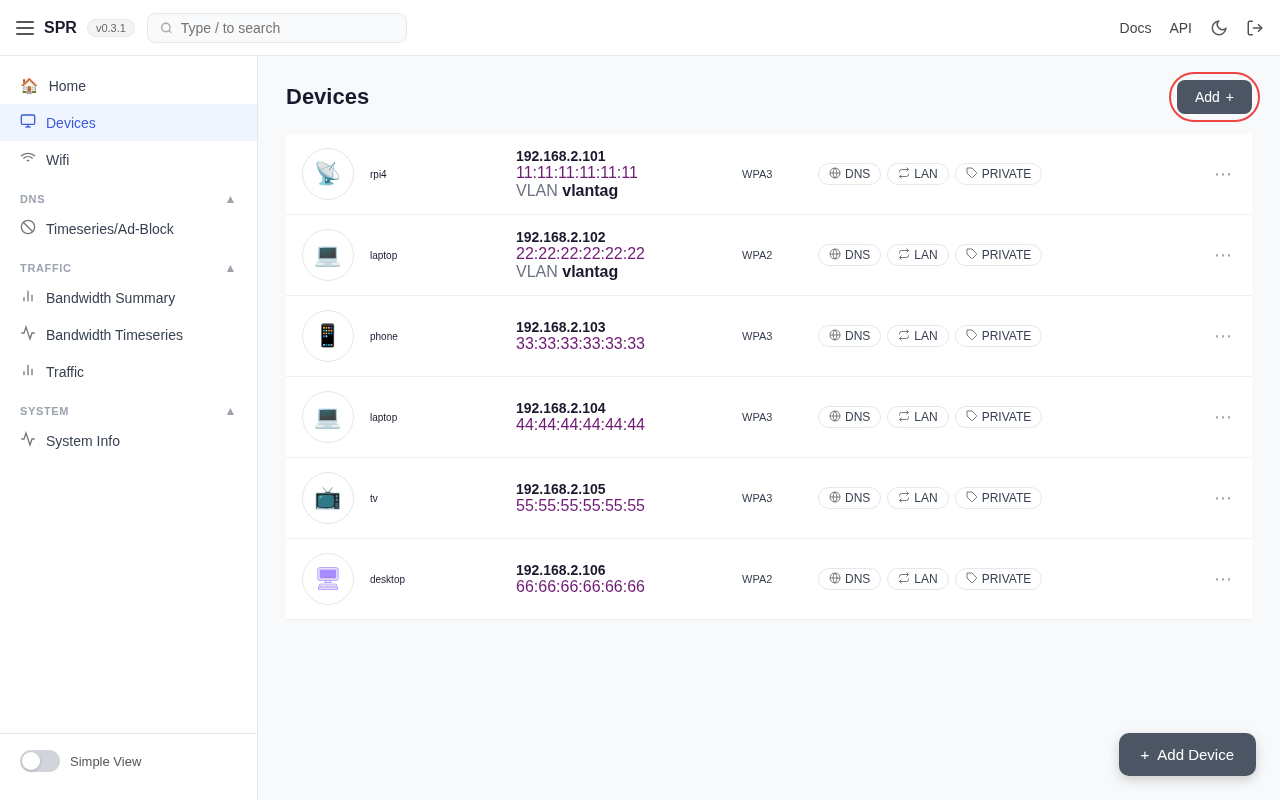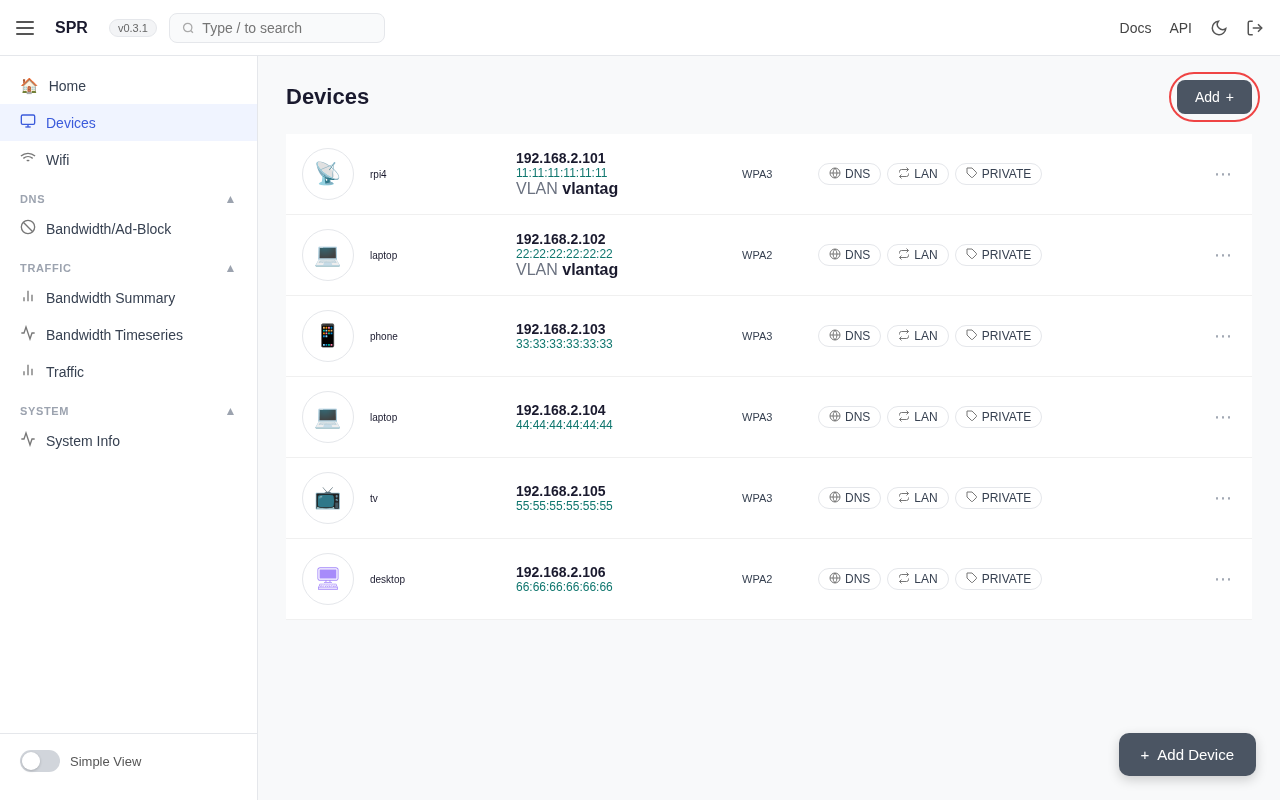--- a/index.html
+++ b/index.html
@@ -3,28 +3,28 @@
   <meta charset="utf-8">
   <style>
     * { box-sizing: border-box; margin: 0; padding: 0; }
     body { font-family: -apple-system, BlinkMacSystemFont, 'Segoe UI', sans-serif; background: #f8f9fa; color: #1a1a2e; display: flex; flex-direction: column; height: 800px; width: 1280px; overflow: hidden; }
 
     
     .topnav {
       display: flex; align-items: center; background: #fff;
       border-bottom: 1px solid #e5e7eb; height: 56px; padding: 0 16px; flex-shrink: 0; gap: 12px;
     }
-    .topnav-left { display: flex; align-items: center; gap: 21px; }
+    .topnav-left { display: flex; align-items: center; gap: 10px; }
     .hamburger { cursor: pointer; display: flex; flex-direction: column; gap: 4px; }
     .hamburger span { display: block; width: 18px; height: 2px; background: #555; border-radius: 2px; }
     .brand { font-weight: 700; font-size: 16px; color: #1a1a2e; }
     .version-badge { background: #f3f4f6; border: 1px solid #e5e7eb; border-radius: 12px; padding: 2px 8px; font-size: 11px; color: #666; }
     .search-box {
       display: flex; align-items: center; background: #f9fafb; border: 1px solid #e5e7eb;
-      border-radius: 8px; padding: 6px 12px; gap: 8px; width: 216px;
+      border-radius: 8px; padding: 6px 12px; gap: 8px; width: 260px;
     }
     .search-box input { border: none; background: transparent; outline: none; font-size: 14px; color: #888; width: 100%; }
     .topnav-right { margin-left: auto; display: flex; align-items: center; gap: 18px; }
     .topnav-link { font-size: 14px; color: #444; cursor: pointer; text-decoration: none; }
     .icon-btn { background: none; border: none; cursor: pointer; color: #555; font-size: 18px; display: flex; align-items: center; }
 
     
     .layout { display: flex; flex: 1; overflow: hidden; }
 
     
@@ -73,21 +73,21 @@
       transition: background 0.15s;
     }
     .device-avatar {
       width: 52px; height: 52px; border-radius: 50%; border: 1px solid #e5e7eb;
       display: flex; align-items: center; justify-content: center; flex-shrink: 0;
       font-size: 22px;
     }
     .device-name { font-size: 10px; font-weight: 500; color: #1a1a2e; min-width: 130px; }
     .device-info { display: flex; flex-direction: column; min-width: 210px; }
     .device-ip { font-size: 14px; font-weight: 600; color: #1a1a2e; }
-    .device-mac { font-size: 12px; color: #0f766e; }
+    .device-mac { font-size: 16px; color: #701a75; }
     .device-vlan { font-size: 16px; color: #6b7280; }
     .device-vlan span { font-weight: 600; color: #1a1a2e; }
     .device-auth { font-size: 11px; color: #374151; min-width: 60px; }
     .device-tags { display: flex; gap: 6px; flex: 1; }
     .tag {
       display: flex; align-items: center; gap: 4px;
       border: 1px solid #e5e7eb; border-radius: 16px;
       padding: 3px 10px; font-size: 12px; color: #374151; background: #fff;
       white-space: nowrap;
     }
@@ -173,21 +173,21 @@
       <span>DNS</span>
       <span class="chevron">▲</span>
     </div>
     <div class="sidebar-item">
       <span class="item-icon">
         <svg width="16" height="16" viewBox="0 0 24 24" fill="none" stroke="currentColor" stroke-width="2">
             <circle cx="12" cy="12" r="10"></circle>
             <line x1="4.93" y1="4.93" x2="19.07" y2="19.07"></line>
           </svg>
       </span>
-      <span>Bandwidth/Ad-Block</span>
+      <span>Timeseries/Ad-Block</span>
     </div>
 
     <div class="section-header">
       <span>TRAFFIC</span>
       <span class="chevron">▲</span>
     </div>
     <div class="sidebar-item">
       <span class="item-icon">
         <svg width="16" height="16" viewBox="0 0 24 24" fill="none" stroke="currentColor" stroke-width="2">
             <line x1="18" y1="20" x2="18" y2="10"></line>

